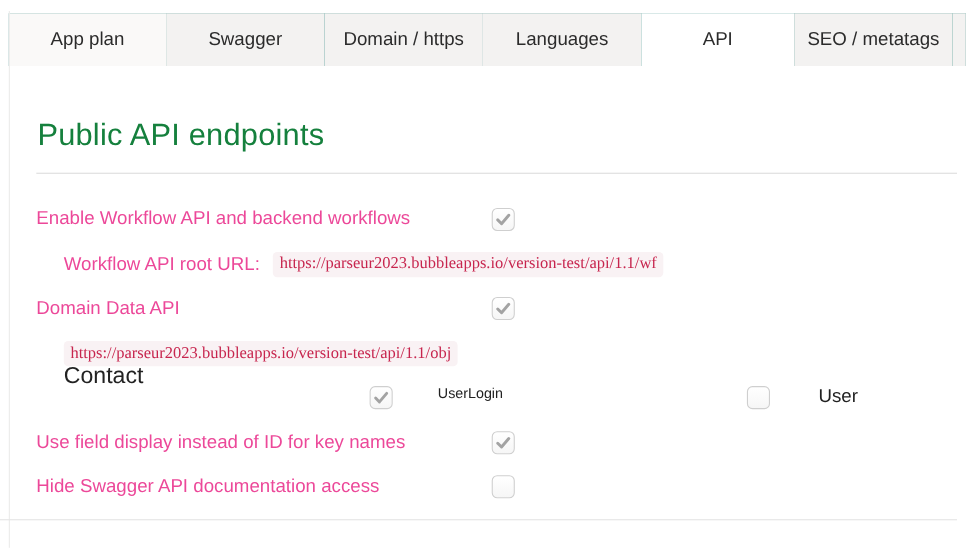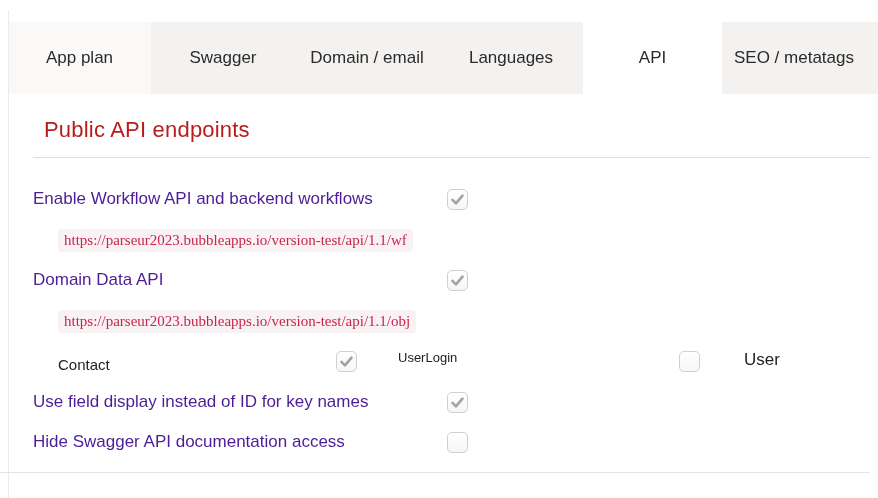--- a/index.html
+++ b/index.html
@@ -3,42 +3,42 @@
 <meta charset="utf-8">
 <style>
   html,body{margin:0;padding:0;}
   body{
     width:878px;height:498px;overflow:hidden;background:#ffffff;
     font-family:"Liberation Sans","DejaVu Sans",sans-serif;
     color:#222;position:relative;
   }
   
   .tabbar{
-    position:absolute;left:8px;top:22px;width:870px;height:72px;
+    position:absolute;left:8px;top:12px;width:870px;height:48px;
     display:flex;align-items:stretch;background:#0f766e;
   }
   .tab{
     display:flex;align-items:center;justify-content:center;
     font-size:17px;color:#2b2b2b;cursor:pointer;box-sizing:border-box;
   }
   .tab-appplan{width:143px;background:#faf9f8;}
   .tab-general,.tab-domain,.tab-languages,.tab-seo{width:144px;background:#f3f2f1;}
   .tab-api{width:139px;background:#ffffff;}
   .tabbar-end{width:12px;background:#f3f2f1;}
   
   .left-border{position:absolute;left:8px;top:10px;bottom:0;width:1px;background:#ecebea;}
   .page-title{
-    position:absolute;left:33px;top:106px;margin:11px;
-    font-size:22px;font-weight:400;color:#b91c1c;letter-spacing:.2px;
+    position:absolute;left:33px;top:106px;margin:1px;
+    font-size:28px;font-weight:400;color:#15803d;letter-spacing:.2px;
   }
   .heading-divider{position:absolute;left:33px;top:157px;width:837px;height:1px;background:#dddddd;}
   .bottom-divider{position:absolute;left:0;top:472px;width:870px;height:1px;background:#e4e4e4;}
   
   .row{position:absolute;left:33px;right:8px;height:22px;display:flex;align-items:center;}
-  .row .label{font-size:17px;color:#4c1d95;line-height:22px;white-space:nowrap;}
+  .row .label{font-size:17px;color:#ec4899;line-height:22px;white-space:nowrap;}
   .indent{left:58px;}
   .gap{gap:12px;}
   .code{
     font-family:Liberation Serif, serif;
     font-size:15px;line-height:21px;color:#c7254e;background:#f9f2f4;
     padding:1px 6px;border-radius:4px;white-space:nowrap;
   }
   
   .checkbox{
     position:absolute;width:21px;height:21px;box-sizing:border-box;
@@ -58,21 +58,21 @@
 <div>
 
   <div class="tabbar">
     <div class="tab tab-appplan">
         <span>App plan</span>
       </div>
     <div class="tab tab-general">
         <span>Swagger</span>
       </div>
     <div class="tab tab-domain">
-        <span>Domain / email</span>
+        <span>Domain / https</span>
       </div>
     <div class="tab tab-languages">
         <span>Languages</span>
       </div>
     <div class="tab tab-api">
         <span>API</span>
       </div>
     <div class="tab tab-seo">
         <span>SEO / metatags</span>
       </div>
@@ -87,38 +87,39 @@
   <div class="row" style="top:188px;">
     <span class="label">Enable Workflow API and backend workflows</span>
   </div>
   <span class="checkbox cb-main checked" style="top:189px;">
     <svg class="check-icon" viewBox="0 0 22 22">
         <path d="M4.5 11.5l4.5 4.5 8.5-10"></path>
       </svg>
   </span>
 
   <div class="row indent gap" style="top:229px;">
+    <span class="label">Workflow API root URL:</span>
     <code class="code">https://parseur2023.bubbleapps.io/version-test/api/1.1/wf</code>
   </div>
 
   <div class="row" style="top:269px;">
     <span class="label">Domain Data API</span>
   </div>
   <span class="checkbox cb-main checked" style="top:270px;">
     <svg class="check-icon" viewBox="0 0 22 22">
         <path d="M4.5 11.5l4.5 4.5 8.5-10"></path>
       </svg>
   </span>
 
   <div class="row indent gap" style="top:310px;">
     <code class="code">https://parseur2023.bubbleapps.io/version-test/api/1.1/obj</code>
   </div>
 
   <div>
-    <span class="label" style="position:absolute;left:58px;top:356px;font-size:15px;">Contact</span>
+    <span class="label" style="position:absolute;left:58px;top:330px;font-size:21px;">Contact</span>
     <span class="checkbox checked" style="left:336px;top:351px;">
       <svg class="check-icon" viewBox="0 0 22 22">
           <path d="M4.5 11.5l4.5 4.5 8.5-10"></path>
         </svg>
     </span>
     <span class="label" style="position:absolute;left:398px;top:350px;font-size:13px;">UserLogin</span>
     <span class="checkbox" style="left:679px;top:351px;">
       <svg class="check-icon" viewBox="0 0 22 22">
           <path d="M4.5 11.5l4.5 4.5 8.5-10"></path>
         </svg>

